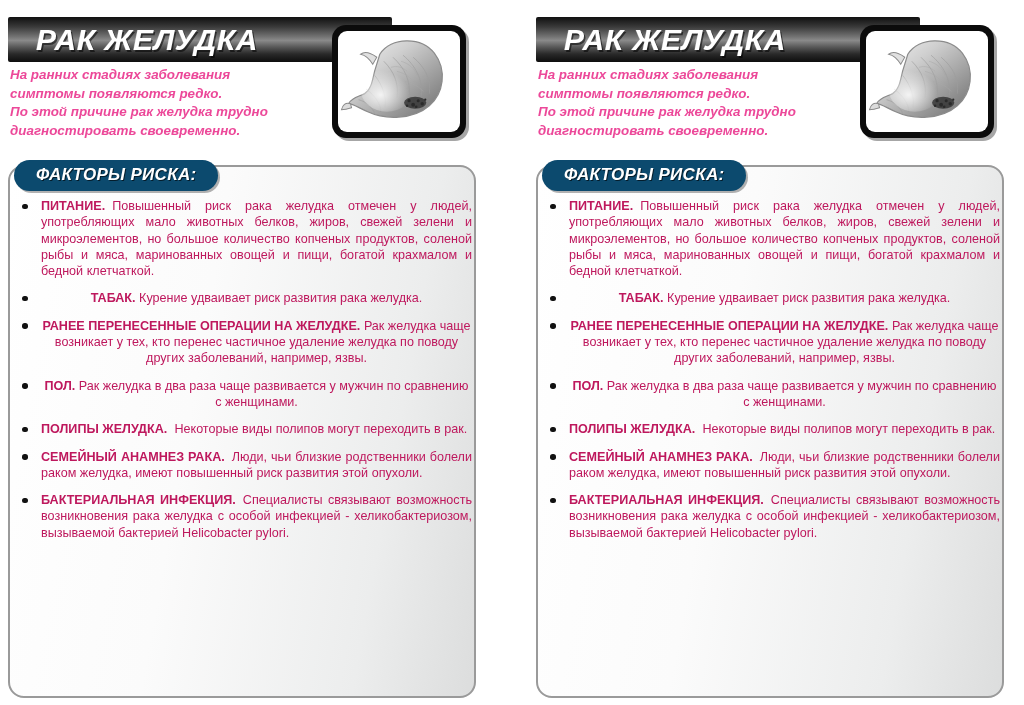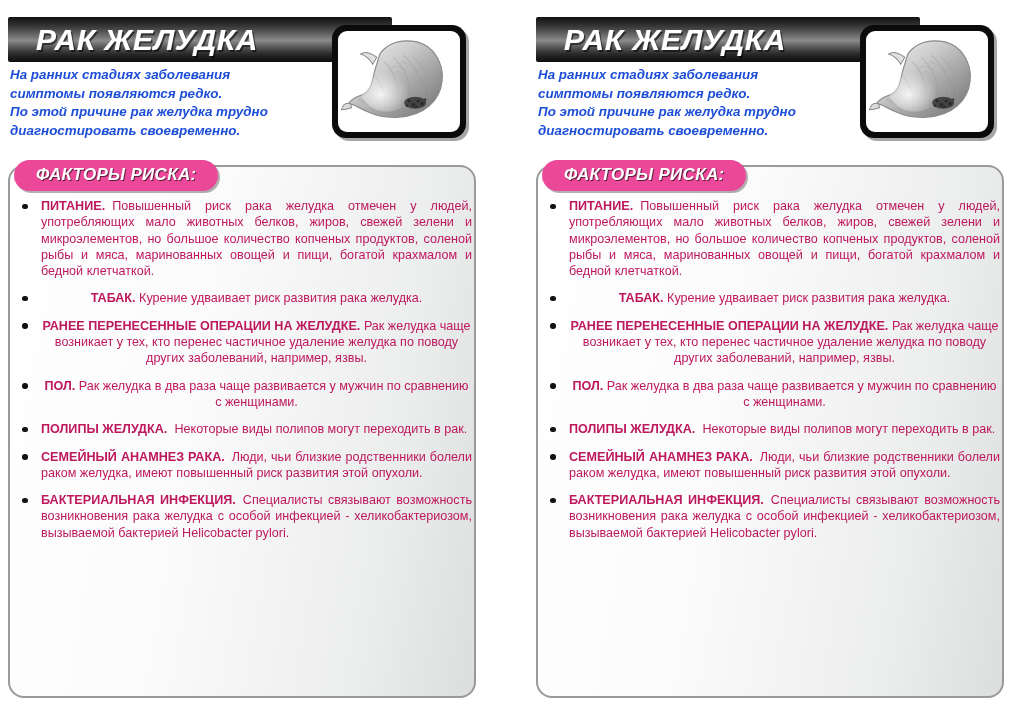--- a/index.html
+++ b/index.html
@@ -40,21 +40,21 @@
       -0.5px -0.5px 0 rgba(255,255,255,.25);
   }
 
   
   .intro{
     position:absolute;left:10px;top:66px;width:310px;
     font-size:13.4px;
     font-weight:bold;
     font-style:italic;
     line-height:18.6px;
-    color:#1d4ed8;
+    color:#ec4899;
   }
   .intro div{white-space:nowrap;}
 
   
   .stomach-box{
     position:absolute;left:332px;top:25px;width:134px;height:113px;
     background:#0b0b0b;
     border-radius:14px;
     box-shadow:3px 3px 0 rgba(0,0,0,.35);
   }
@@ -70,21 +70,21 @@
     border:2px solid #9a9a9a;
     border-radius:16px;
     background:
       linear-gradient(100deg,#ffffff 0%,#fbfbfb 40%,#eceded 78%,#dcdddd 100%);
     box-sizing:border-box;
   }
 
   
   .risk-badge{
     position:absolute;left:14px;top:160px;
-    background:#ec4899;
+    background:#0c4a6e;
     border-radius:17px;
     padding:5px 22px 6px 22px;
     box-shadow:2px 2px 0 rgba(0,0,0,.3);
   }
   .risk-badge-label{
     color:#ffffff;font-size:17px;font-weight:bold;font-style:italic;
     letter-spacing:0.3px;white-space:nowrap;
     text-shadow:1px 1px 0 rgba(0,0,0,.6);
   }
 

